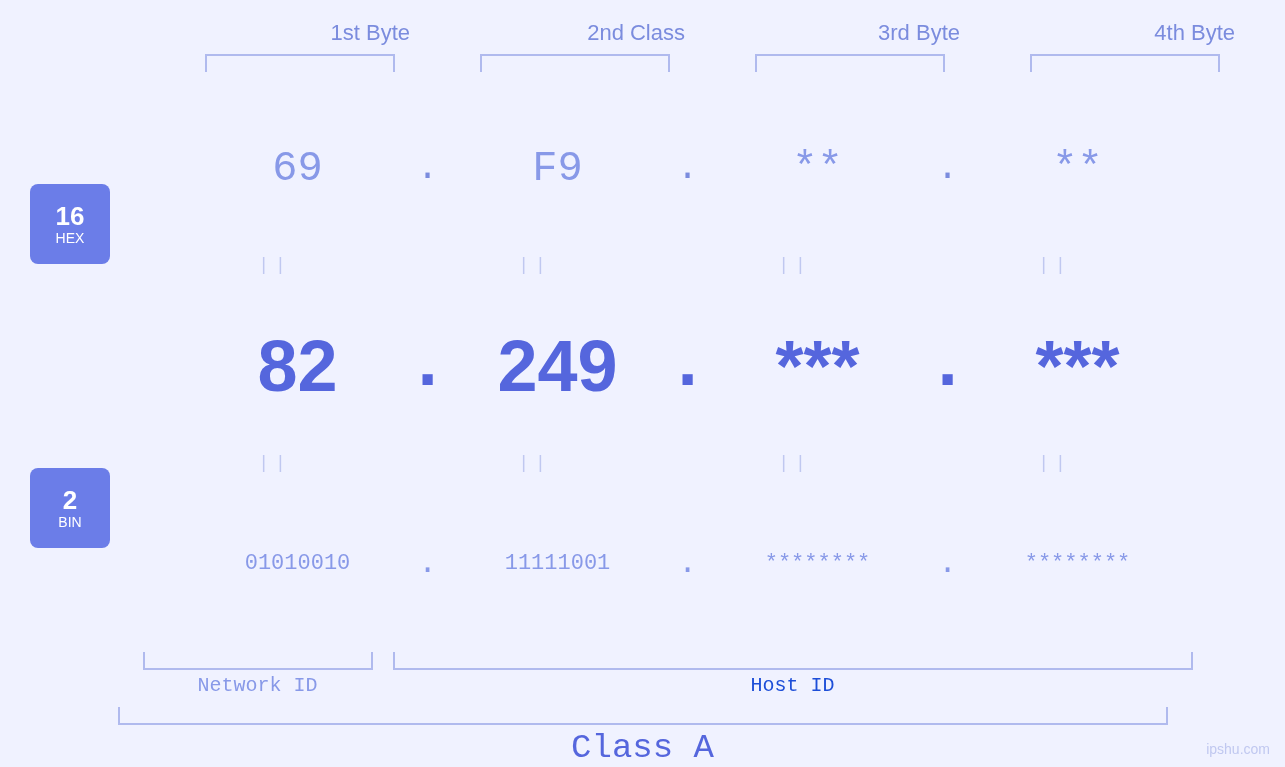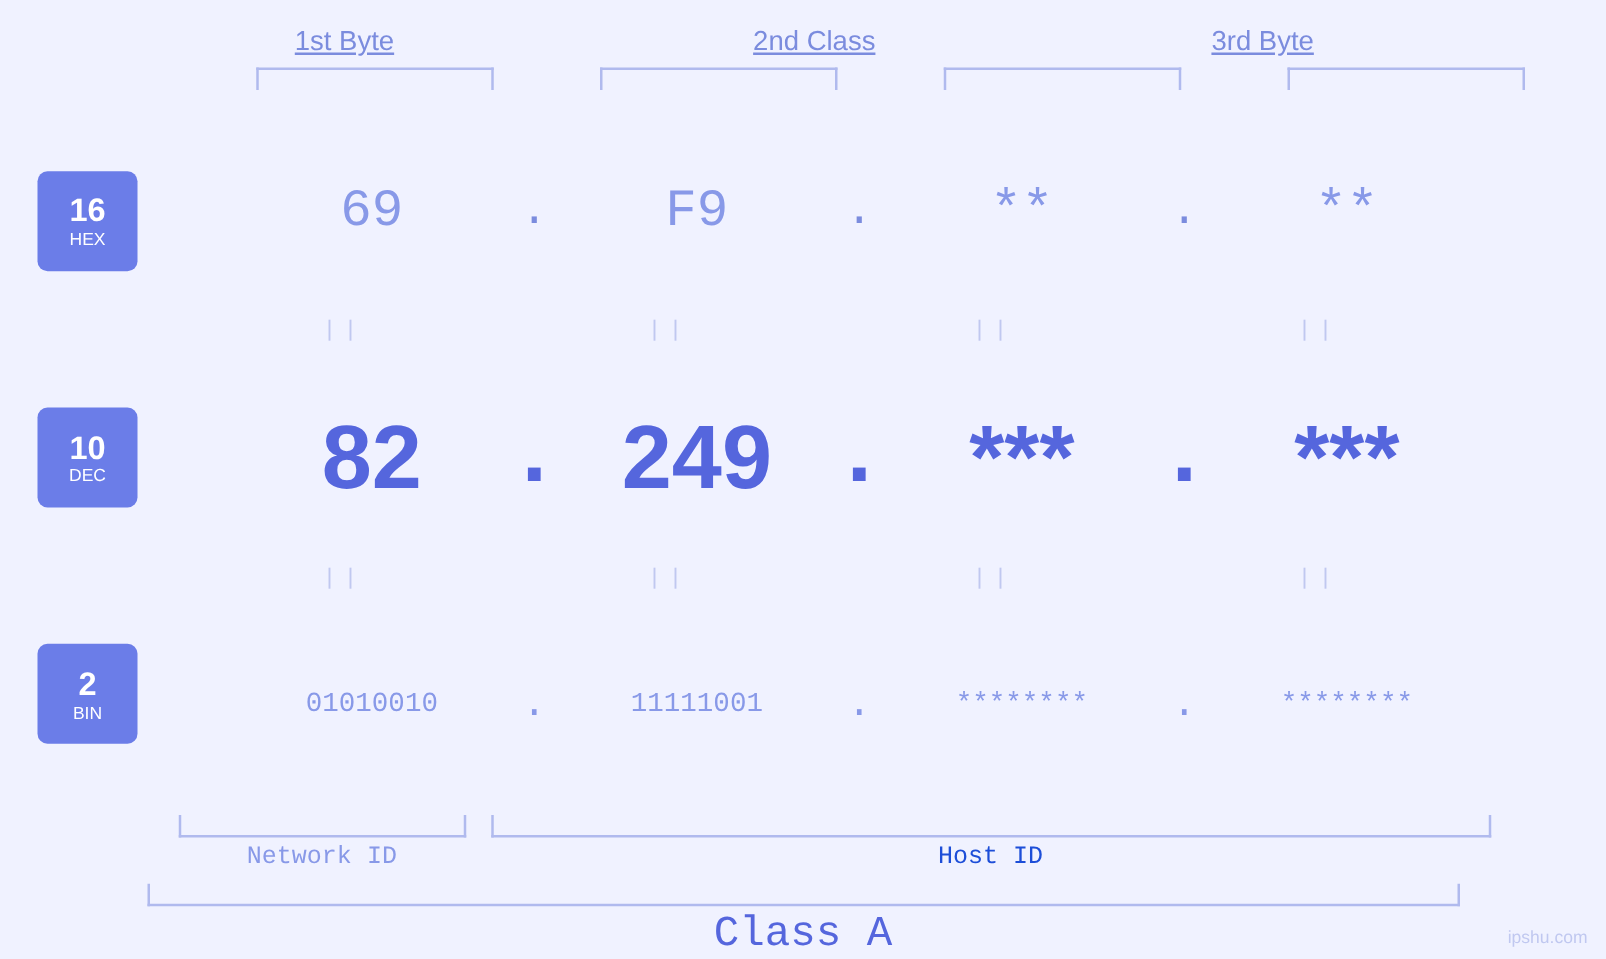--- a/index.html
+++ b/index.html
@@ -29,22 +29,21 @@
       margin-left: 140px;
       margin-top: 20px;
       justify-content: space-around;
     }
 
     .byte-label {
       color: #7b8cde;
       font-size: 22px;
       font-family: Arial, sans-serif;
       width: 220px;
-      text-align: left;
-      text-decoration: underline;
+      text-align: right;
     }
 
     
     .top-brackets {
       display: flex;
       width: 1100px;
       margin-left: 140px;
       margin-top: 8px;
       justify-content: space-around;
     }
@@ -202,41 +201,38 @@
   </style>
 </head>
 <body>
 
 <div class="container">
 
   <div class="byte-labels">
     <div class="byte-label">1st Byte</div>
     <div class="byte-label">2nd Class</div>
     <div class="byte-label">3rd Byte</div>
+    <div class="byte-label">4th Byte</div>
   </div>
 
   <div class="top-brackets">
     <div class="bracket-top"></div>
     <div class="bracket-top"></div>
     <div class="bracket-top"></div>
     <div class="bracket-top"></div>
   </div>
 
   <div class="rows-area">
 
     <div class="badges-col">
       <div class="badge">
         <span class="badge-num">16</span>
         <span class="badge-label">HEX</span>
       </div>
       <div class="badge">
-        <span class="badge-num">10</span>
-        <span class="badge-label">DEC</span>
-      </div>
-      <div class="badge">
         <span class="badge-num">2</span>
         <span class="badge-label">BIN</span>
       </div>
     </div>
 
     <div class="data-area">
 
       <div class="data-row">
         <div class="row-content">
           <div class="cell">

